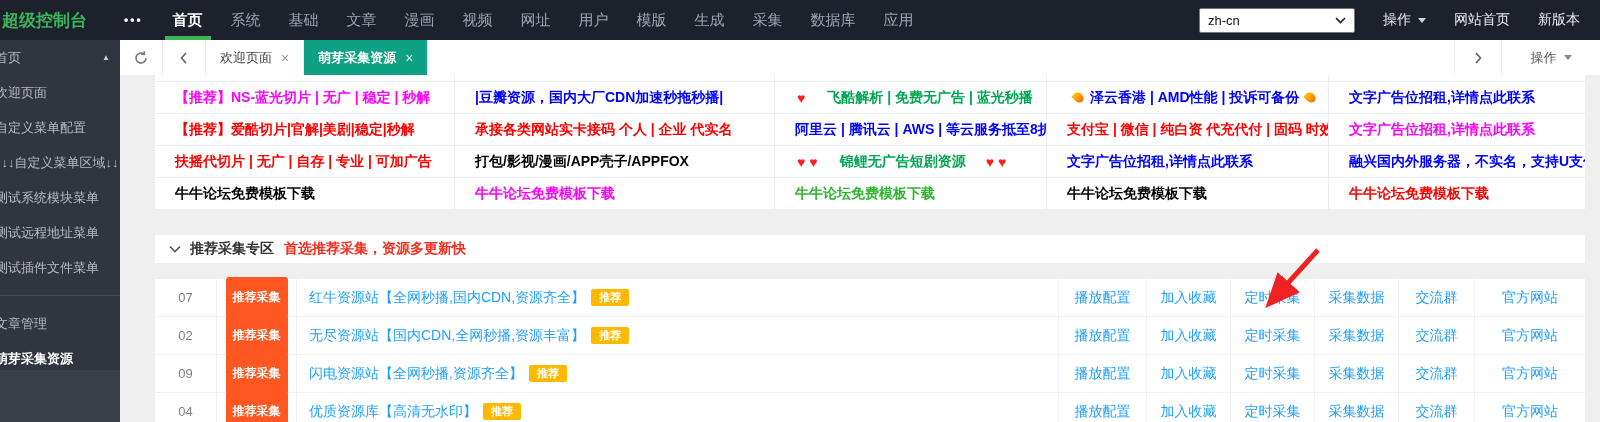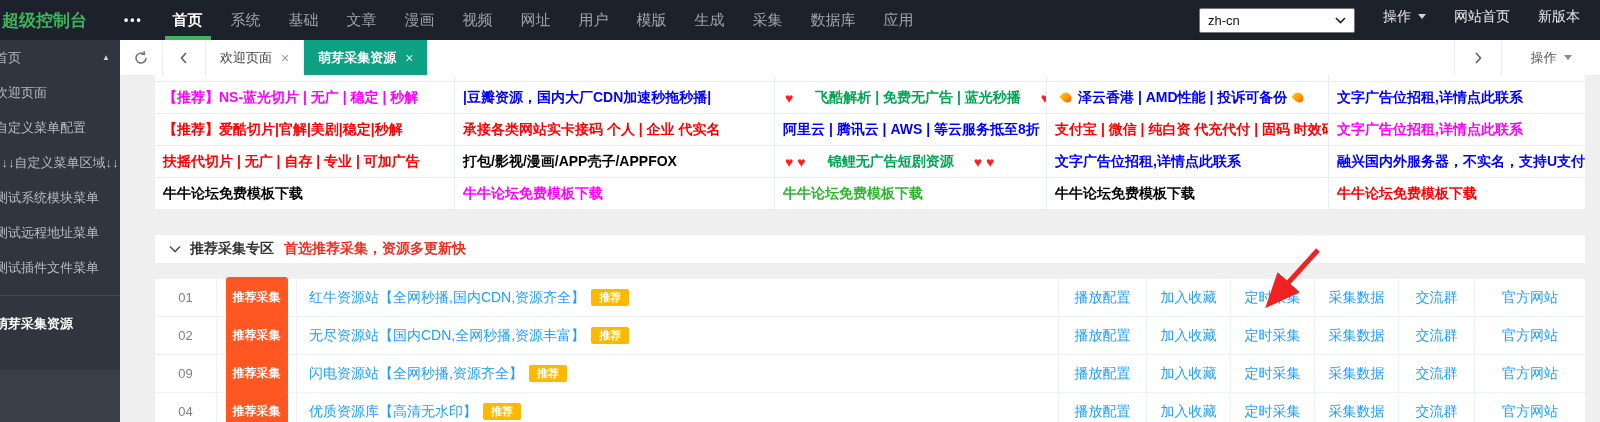--- a/index.html
+++ b/index.html
@@ -9,21 +9,21 @@
     -webkit-font-smoothing:antialiased;
   }
   
   .navbar{position:absolute;top:0;left:0;right:0;height:40px;background:#1d212b;display:flex;align-items:center;z-index:6;}
   .logo{width:112px;color:#3db45a;font-weight:bold;font-size:17px;padding-left:2px;white-space:nowrap;overflow:hidden;}
   .nav-dots{color:#fff;font-weight:bold;letter-spacing:2px;margin:0 16px 0 10px;font-size:12px;cursor:pointer;}
   .nav-menu{display:flex;height:40px;}
   .nav-item{display:flex;align-items:center;padding:0 14px;color:#9ea3af;font-size:15px;cursor:pointer;position:relative;white-space:nowrap;}
   .nav-item.active{color:#fff;font-weight:bold;}
   .nav-item.active::after{content:"";position:absolute;left:6px;right:6px;bottom:0;height:4px;background:#3db45a;}
-  .nav-right{margin-left:auto;display:flex;align-items:flex-start;gap:28px;padding-right:20px;color:#e8eaee;font-size:14px;}
+  .nav-right{margin-left:auto;display:flex;align-items:center;gap:28px;padding-right:20px;color:#e8eaee;font-size:14px;}
   .lang-select{width:156px;height:25px;background:#fff;color:#111;font-size:13px;display:flex;align-items:center;justify-content:space-between;padding:0 8px;border-radius:2px;border:1px solid #777;cursor:pointer;box-sizing:border-box;}
   .nav-op{display:flex;align-items:center;gap:7px;cursor:pointer;}
   .tri-down{width:0;height:0;border-left:4px solid transparent;border-right:4px solid transparent;border-top:5px solid #cfd3da;}
   .nav-link{cursor:pointer;white-space:nowrap;}
   
   .sidebar{position:absolute;top:40px;left:0;width:120px;bottom:0;background:#31353f;overflow:hidden;z-index:5;}
   .side-item{height:35px;display:flex;align-items:center;color:#b6bac3;font-size:13px;padding:0 10px 0 0;white-space:nowrap;cursor:pointer;overflow:hidden;}
   .side-label{margin-left:-5px;}
   .side-item.active .side-label{color:#fff;font-weight:bold;}
   .side-arrow{margin-left:auto;font-size:8px;color:#cfd3da;}
@@ -38,21 +38,21 @@
   .tab.active{background:#0fa183;color:#fff;font-weight:bold;}
   .tab.active .tab-close{color:#d8f3ec;font-weight:normal;}
   .tb-spacer{flex:1;}
   .tb-next{width:46px;display:flex;align-items:center;justify-content:center;border-left:1px solid #eee;cursor:pointer;}
   .tb-more{width:98px;display:flex;align-items:center;justify-content:center;gap:7px;color:#555;font-size:13px;border-left:1px solid #eee;cursor:pointer;}
   .tri-down-dark{width:0;height:0;border-left:4px solid transparent;border-right:4px solid transparent;border-top:5px solid #888;}
   
   .content{position:absolute;top:75px;left:120px;right:0;bottom:0;background:#efefef;overflow:hidden;}
   .panel-x{margin-left:35px;width:1430px;}
   .ad-table{display:grid;grid-template-columns:300px 320px 272px 282px 256px;background:#fff;}
-  .ad-cell{height:32px;display:flex;align-items:center;padding-left:8px;border-right:1px solid #e7eef4;border-bottom:1px solid #e7eef4;font-size:14px;font-weight:bold;white-space:nowrap;overflow:hidden;cursor:pointer;box-sizing:border-box;}
+  .ad-cell{height:32px;display:flex;align-items:center;padding-left:20px;border-right:1px solid #e7eef4;border-bottom:1px solid #e7eef4;font-size:14px;font-weight:bold;white-space:nowrap;overflow:hidden;cursor:pointer;box-sizing:border-box;}
   .ad-cell:nth-child(5n){border-right:none;}
   .ad-cell.partial{height:7px;cursor:default;}
   .heart{color:#ff1f1f;margin:0 2px;}
   .heart + .adtxt, .adtxt + .heart{margin-left:20px;}
   .flame{display:inline-block;width:9px;height:11px;background:linear-gradient(#ffc400,#ff6d00);border-radius:0 50% 50% 50%;transform:rotate(-45deg);margin:0 7px;flex:none;}
   .section-bar{margin-top:25px;height:28px;background:#fff;display:flex;align-items:center;padding-left:14px;width:1430px;box-sizing:border-box;text-align:center;}
   .sec-title{font-size:14px;font-weight:bold;color:#333;margin-left:9px;}
   .sec-sub{font-size:14px;font-weight:bold;color:#f22d1e;margin-left:10px;}
   .collect-table{margin-top:16px;background:#fff;width:1430px;}
   .c-row{display:flex;height:37px;border-bottom:1px solid #edf3f8;align-items:stretch;}
@@ -149,20 +149,23 @@
       <div class="side-item">
         <span class="side-label">测试系统模块菜单</span>
       </div>
       <div class="side-item">
         <span class="side-label">测试远程地址菜单</span>
       </div>
       <div class="side-item">
         <span class="side-label">测试插件文件菜单</span>
       </div>
       <div class="side-divider"></div>
+      <div class="side-item">
+        <span class="side-label">文章管理</span>
+      </div>
       <div class="side-item active">
         <span class="side-label">萌芽采集资源</span>
       </div>
     </div>
   <div class="sidebar-bottom"></div>
 </div>
 
 <div class="tabbar">
   <div class="tb-btn">
     <svg width="16" height="16" viewBox="0 0 16 16">
@@ -277,21 +280,21 @@
   <div class="panel-x section-bar">
     <svg width="12" height="8" viewBox="0 0 12 8">
         <path d="M1 1.5 L6 6.5 L11 1.5" fill="none" stroke="#555" stroke-width="1.6"></path>
       </svg>
     <span class="sec-title">推荐采集专区</span>
     <span class="sec-sub">首选推荐采集，资源多更新快</span>
   </div>
 
   <div class="panel-x collect-table">
       <div class="c-row">
-        <div class="c-no">01</div>
+        <div class="c-no">07</div>
         <div class="c-badge-cell">
           <span class="c-badge">推荐采集</span>
         </div>
         <div class="c-name">
           <span class="c-link">红牛资源站【全网秒播,国内CDN,资源齐全】</span>
           <span class="c-tag">推荐</span>
         </div>
         <div class="c-action w88">播放配置</div>
         <div class="c-action w84">加入收藏</div>
         <div class="c-action w84">定时采集</div>

